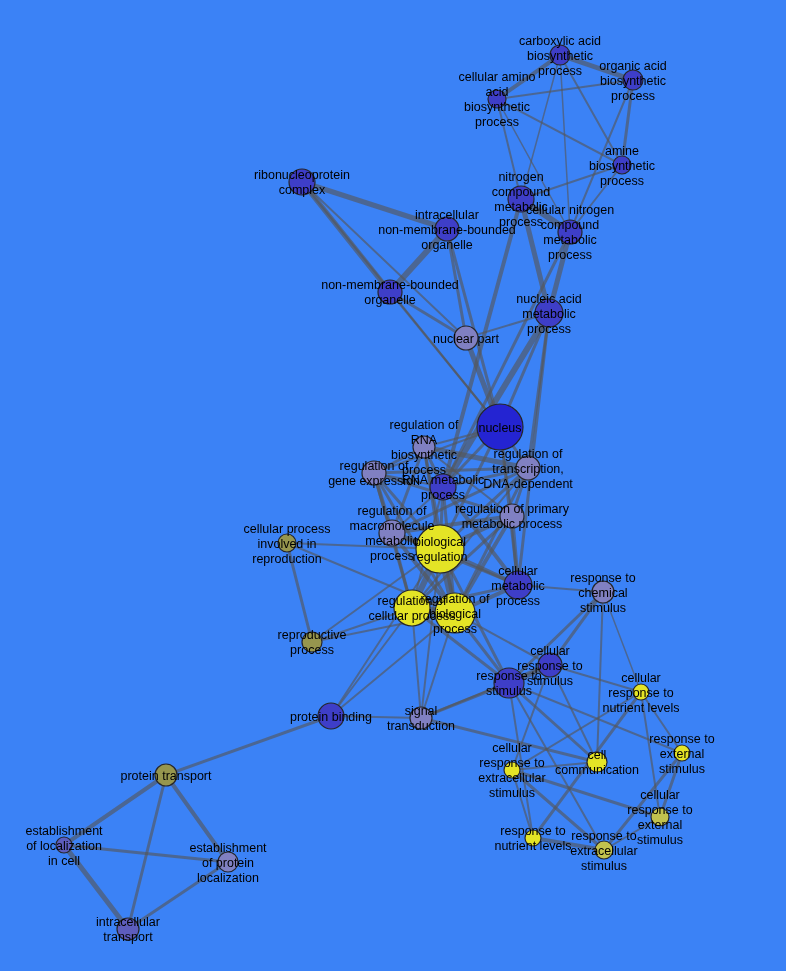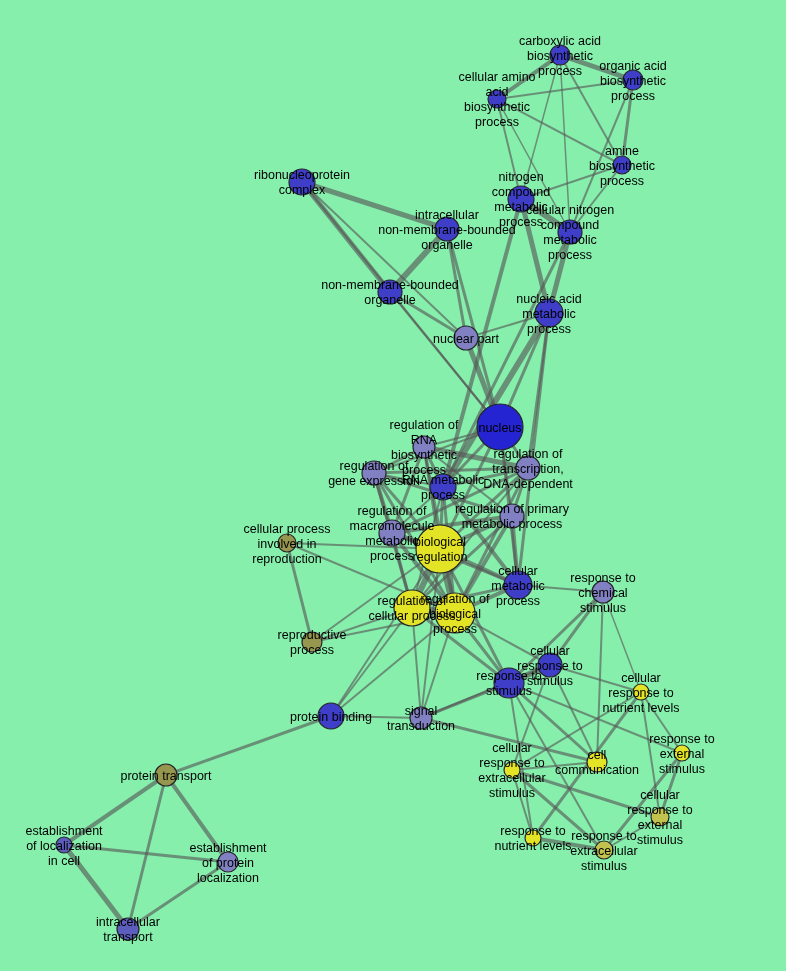--- a/index.html
+++ b/index.html
@@ -1,16 +1,16 @@
 <!DOCTYPE html>
 <html><head>
 <meta charset="utf-8">
 <style>
   html,body{margin:0;padding:0;background:#ffffff;}
-  .stage{position:relative;width:786px;height:971px;background:#86efac;overflow:hidden;}
+  .stage{position:relative;width:786px;height:971px;background:#3b82f6;overflow:hidden;}
   svg{display:block;}
   svg text{font-family:"Liberation Sans",sans-serif;font-size:12.5px;fill:#000000;text-anchor:middle;}
   svg line{stroke-linecap:round;}
   svg circle{stroke-width:1.2px;}
 </style>
 </head>
 <body>
 
 <div class="stage">
   <svg id="network-svg" width="786" height="971" viewBox="0 0 786 971" xmlns="http://www.w3.org/2000/svg">

